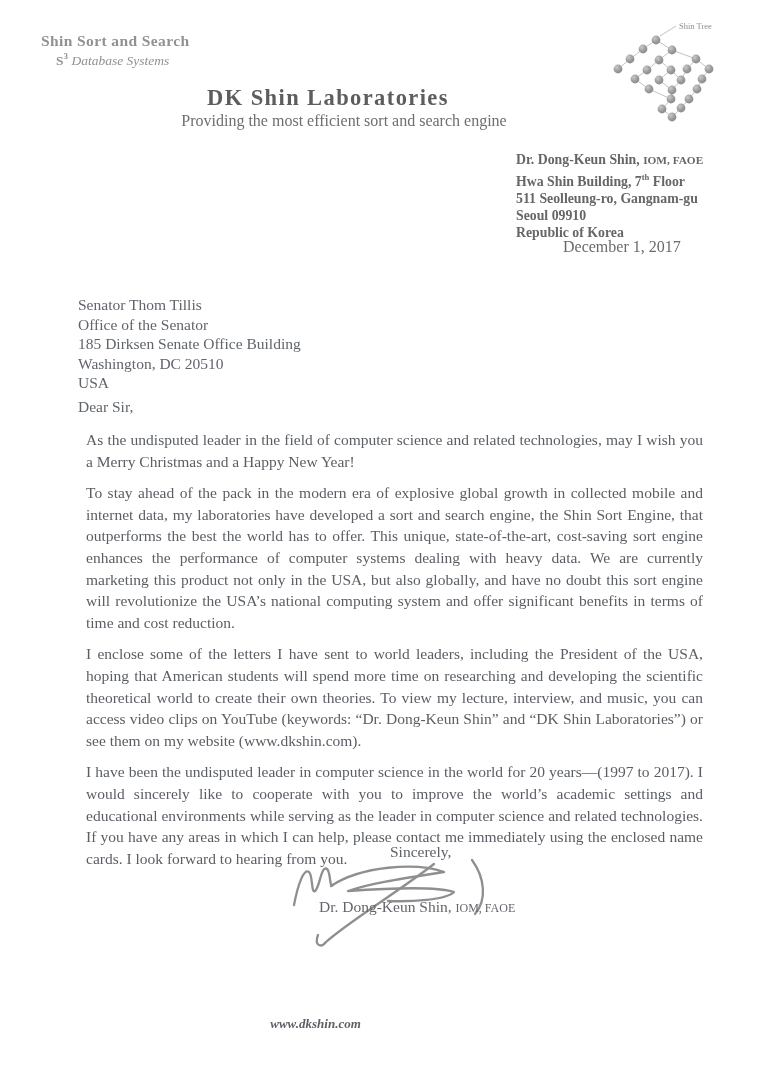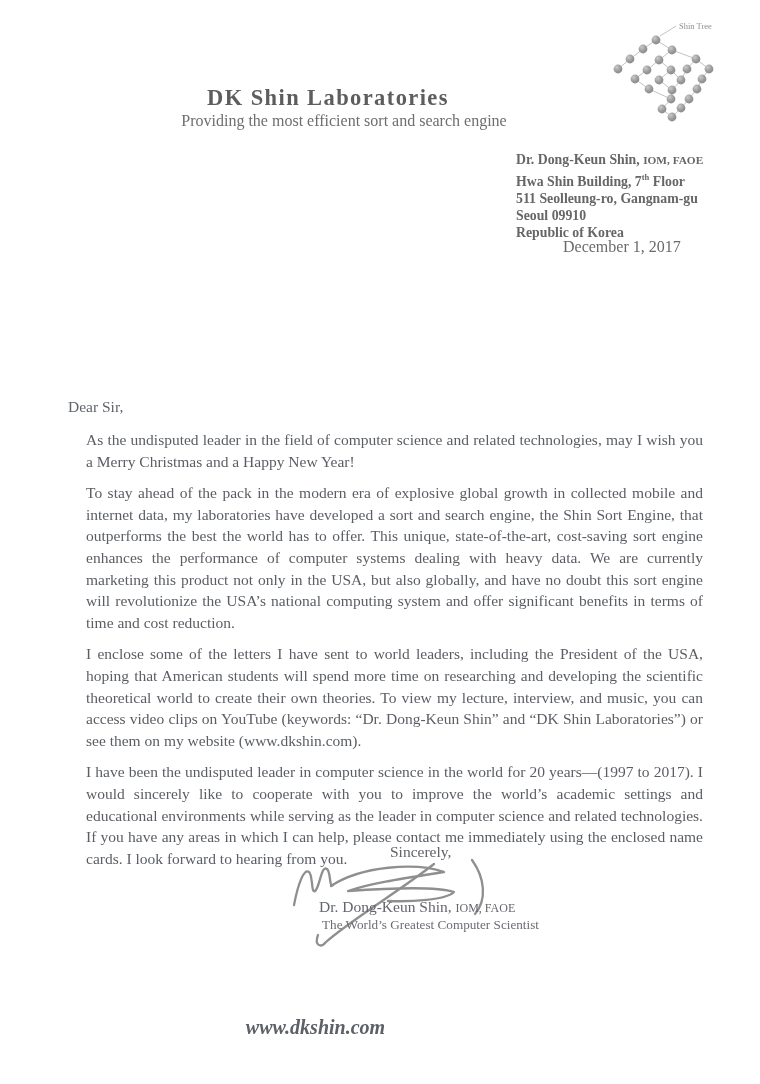--- a/index.html
+++ b/index.html
@@ -26,40 +26,44 @@
   
   .sender{position:absolute;left:516px;top:151px;font-size:13.8px;font-weight:bold;
           line-height:17px;color:#666666;}
   .sender .sc{font-size:11.3px;}
   .sender sup{font-size:8.5px;}
   
   .date{position:absolute;left:563px;top:238px;font-size:16px;color:#6a6a6a;}
   
   .recipient{position:absolute;left:78px;top:295px;font-size:15.5px;line-height:19.6px;color:#60646b;}
   
-  .salutation{position:absolute;left:68px;top:398px;font-size:15.5px;color:#60646b;}
+  .salutation{position:absolute;left:78px;top:398px;font-size:15.5px;color:#60646b;}
   
   .body{position:absolute;left:78px;top:429px;width:625px;font-size:15.5px;
         line-height:21.6px;color:#5a5e64;text-align:justify;}
   .body p{margin:0 0 10px 8px;}
   
   .sincerely{position:absolute;left:390px;top:843px;font-size:15.5px;color:#5f6368;}
   .signature-svg{position:absolute;left:286px;top:850px;}
   .signer{position:absolute;left:319px;top:898px;font-size:15.5px;color:#63666c;white-space:nowrap;}
   .signer .sc{font-size:12px;}
   .tagline{position:absolute;left:322px;top:917px;font-size:13.2px;color:#6a6d73;white-space:nowrap;}
   
   .footer{position:absolute;left:0;top:1016px;width:631px;text-align:center;
-          font-size:20px;font-weight:bold;font-style:italic;color:#5d6066;}
+          font-size:13px;font-weight:bold;font-style:italic;color:#5d6066;}
 </style>
 </head>
 <body>
 
 <div class="page">
 
+  <div class="brand">
+    <div class="brand-line1">Shin Sort and Search</div>
+    <div class="brand-line2"><span class="s">S</span><sup>3</sup><span class="rest"> Database Systems</span></div>
+  </div>
 
   <div class="tree-logo">
     <svg width="138" height="115" viewBox="0 0 138 115">
       <defs>
         <radialGradient id="nodeGrad" cx="35%" cy="30%" r="75%">
           <stop offset="0%" stop-color="#c9c9c9"></stop>
           <stop offset="60%" stop-color="#9b9b9b"></stop>
           <stop offset="100%" stop-color="#8a8a8a"></stop>
         </radialGradient>
       </defs>
@@ -129,20 +133,27 @@
   <div class="sender">
     <div><span>Dr. Dong-Keun Shin, </span><span class="sc">IOM, FAOE</span></div>
     <div><span>Hwa Shin Building, 7</span><sup>th</sup><span> Floor</span></div>
     <div>511 Seolleung-ro, Gangnam-gu</div>
     <div>Seoul 09910</div>
     <div>Republic of Korea</div>
   </div>
 
   <div class="date">December 1, 2017</div>
 
+  <div class="recipient">
+    <div>Senator Thom Tillis</div>
+    <div>Office of the Senator</div>
+    <div>185 Dirksen Senate Office Building</div>
+    <div>Washington, DC 20510</div>
+    <div>USA</div>
+  </div>
 
   <div class="salutation">Dear Sir,</div>
 
   <div class="body">
     <p>As the undisputed leader in the field of computer science and related technologies, may I wish you a Merry Christmas and a Happy New Year!</p>
     <p>To stay ahead of the pack in the modern era of explosive global growth in collected mobile and internet data, my laboratories have developed a sort and search engine, the Shin Sort Engine, that outperforms the best the world has to offer. This unique, state-of-the-art, cost-saving sort engine enhances the performance of computer systems dealing with heavy data. We are currently marketing this product not only in the USA, but also globally, and have no doubt this sort engine will revolutionize the USA’s national computing system and offer significant benefits in terms of time and cost reduction.</p>
     <p>I enclose some of the letters I have sent to world leaders, including the President of the USA, hoping that American students will spend more time on researching and developing the scientific theoretical world to create their own theories. To view my lecture, interview, and music, you can access video clips on YouTube (keywords: “Dr. Dong-Keun Shin” and “DK Shin Laboratories”) or see them on my website (www.dkshin.com).</p>
     <p>I have been the undisputed leader in computer science in the world for 20 years—(1997 to 2017). I would sincerely like to cooperate with you to improve the world’s academic settings and educational environments while serving as the leader in computer science and related technologies. If you have any areas in which I can help, please contact me immediately using the enclosed name cards. I look forward to hearing from you.</p>
   </div>
 
@@ -153,17 +164,16 @@
       <g fill="none" stroke="#8f8f8f" stroke-width="2.3" stroke-linecap="round" stroke-linejoin="round">
         <path d="M8,55 C12,34 18,18 23,22 C27,25 25,44 29,41 C34,37 35,15 41,19 C45,22 43,38 47,35"></path>
         <path d="M45,36 C75,16 130,12 158,22 C120,28 85,33 62,41 C105,38 150,36 168,42 C160,50 125,52 102,51"></path>
         <path d="M148,14 C112,42 62,72 40,92 C35,98 28,96 32,85"></path>
         <path d="M186,10 C199,28 201,50 189,64"></path>
       </g>
     </svg>
   </div>
 
   <div class="signer"><span>Dr. Dong-Keun Shin, </span><span class="sc">IOM, FAOE</span></div>
-  <div class="tagline">The World’s Greatest Computer Scientist</div>
 
   <div class="footer">www.dkshin.com</div>
 
 </div>
 
 </body></html>

